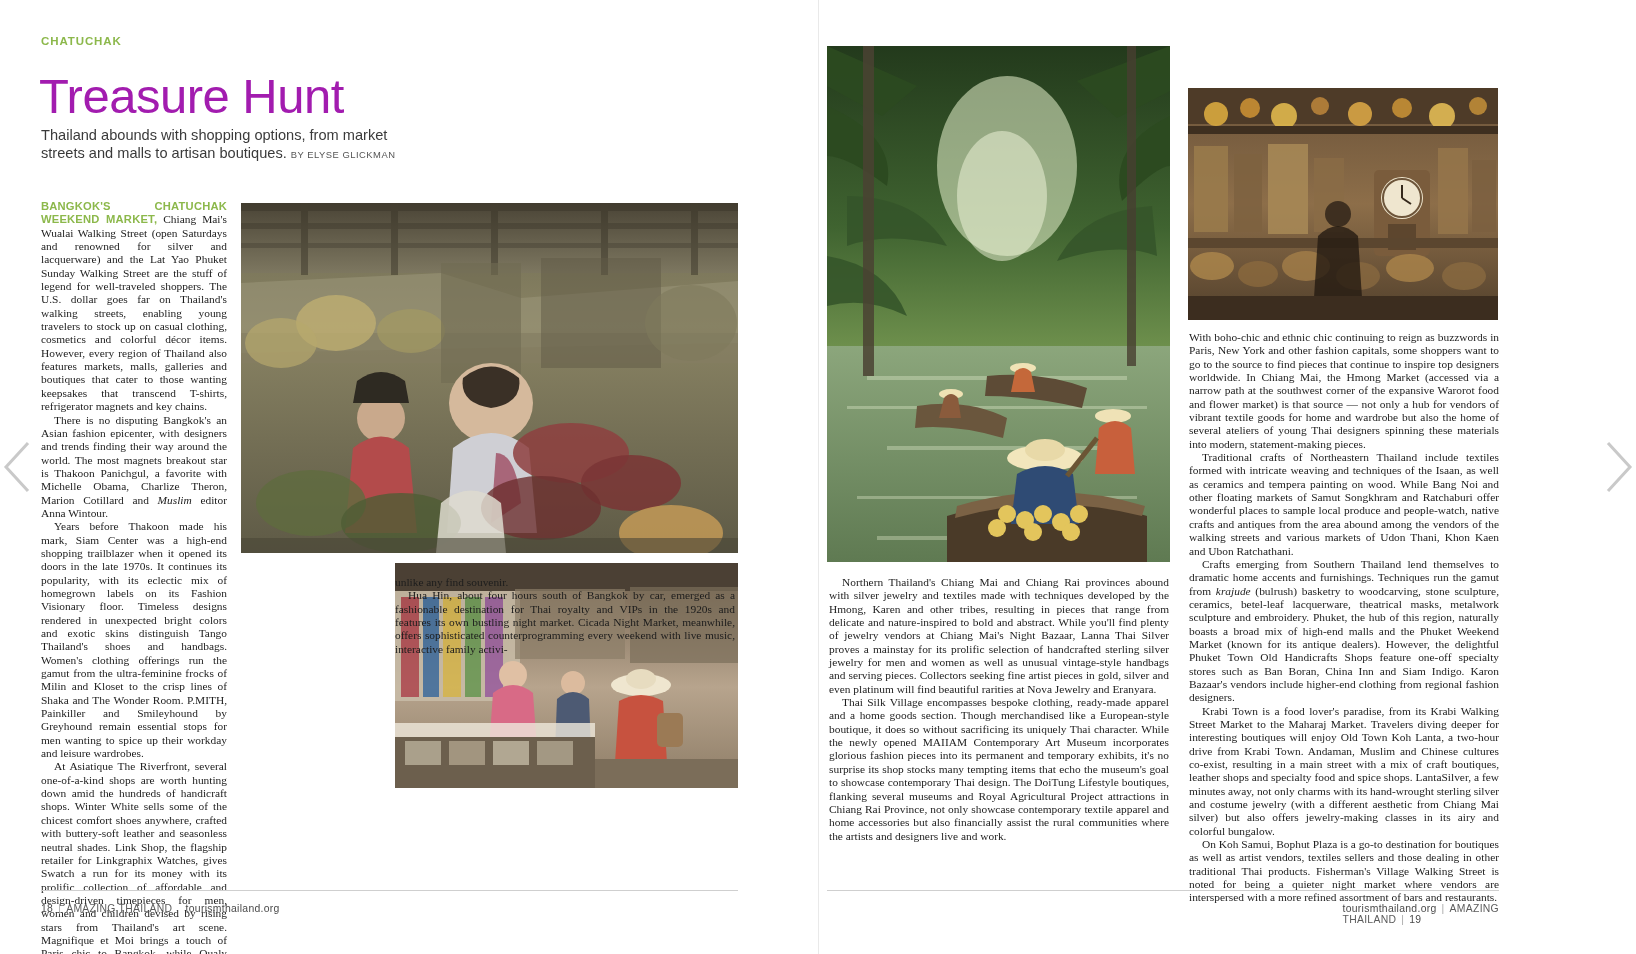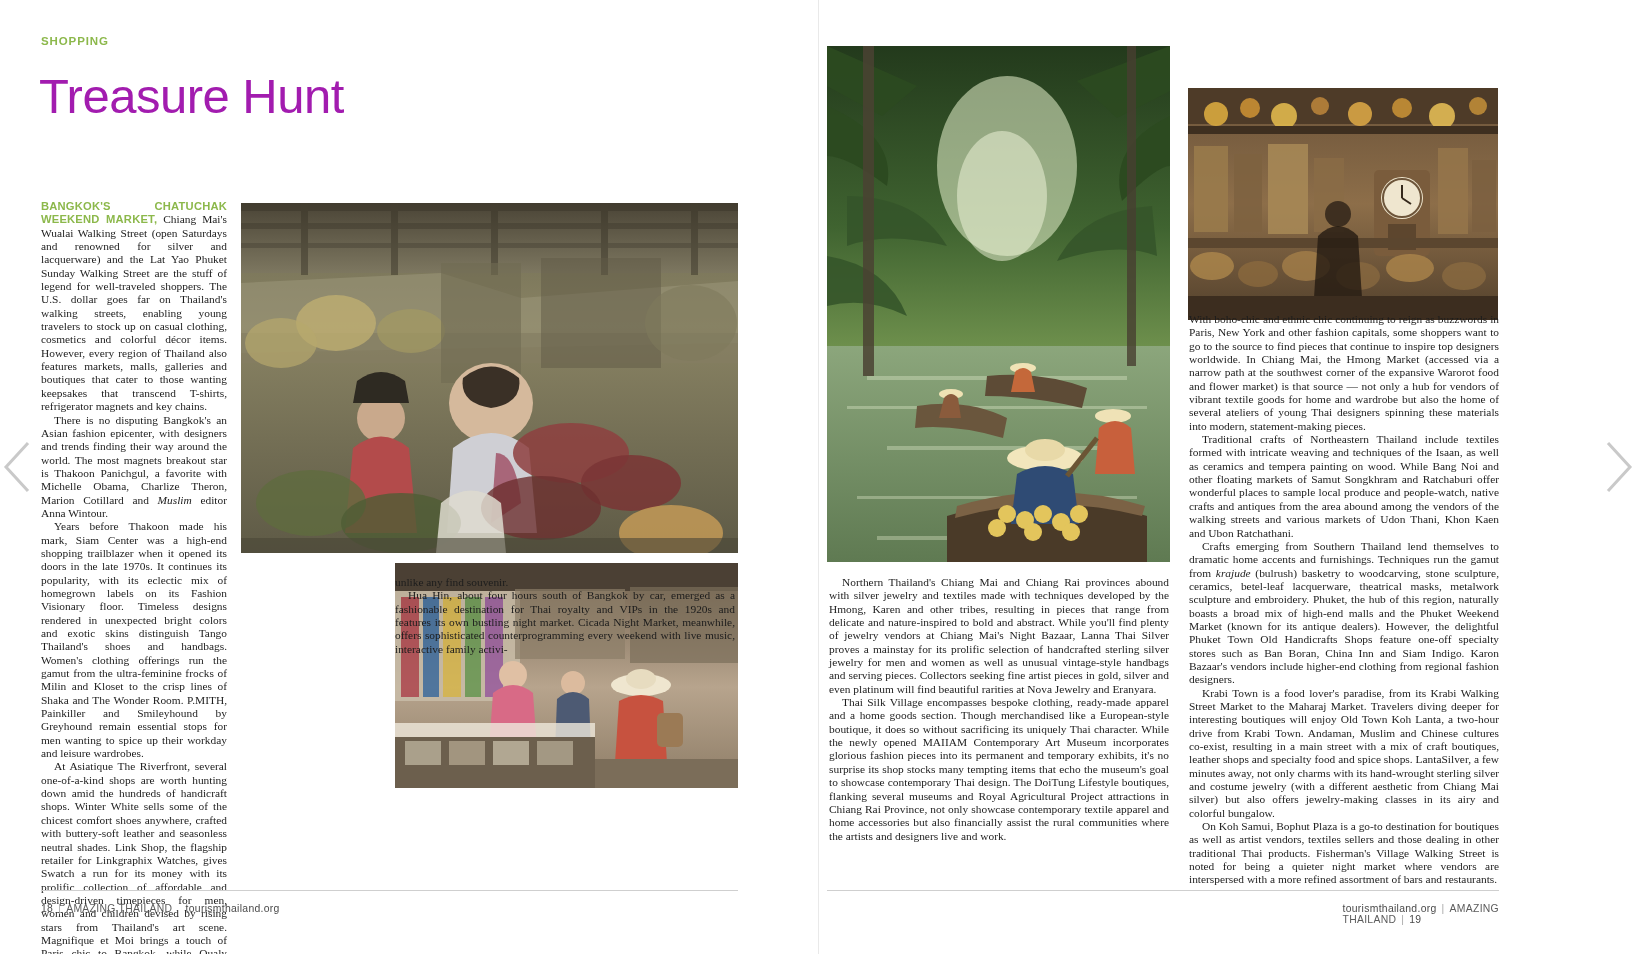--- a/index.html
+++ b/index.html
@@ -90,21 +90,21 @@
     font-size: 11.2px;
     color: #8cb84b;
     letter-spacing: 0.2px;
   }
   .ital { font-style: italic; }
 
   
   #col1 { left: 41px; top: 200px; width: 186px; }
   #col2 { left: 395px; top: 576px; width: 340px; }
   #col3 { left: 829px; top: 576px; width: 340px; }
-  #col4 { left: 1189px; top: 313px; width: 310px; }
+  #col4 { left: 1189px; top: 331px; width: 310px; }
 
   
   .photo {
     position: absolute;
     overflow: hidden;
     background: #8b8b7a;
   }
   .photo .ph-inner { position: absolute; inset: 0; }
 
   
@@ -148,22 +148,26 @@
     <svg width="34" height="54" viewBox="0 0 34 54" aria-hidden="true">
       <polyline points="26,3 4,27 26,51" fill="none" stroke="#c9c9c9" stroke-width="3"></polyline>
     </svg>
   </div>
   <div class="nav-arrow nav-right">
     <svg width="34" height="54" viewBox="0 0 34 54" aria-hidden="true">
       <polyline points="8,3 30,27 8,51" fill="none" stroke="#c9c9c9" stroke-width="3"></polyline>
     </svg>
   </div>
 
-  <div class="kicker">SHOPPING</div>
+  <div class="kicker">CHATUCHAK</div>
   <div class="headline">Treasure Hunt</div>
+  <div class="deck">
+    <span>Thailand abounds with shopping options, from market streets and malls to artisan boutiques.</span>
+    <span class="byline">BY ELYSE GLICKMAN</span>
+  </div>
 
   <div class="photo" id="photo-market">
     <svg class="ph-inner" viewBox="0 0 497 350" preserveAspectRatio="none" aria-hidden="true">
       <defs>
         <linearGradient id="gMk" x1="0" y1="0" x2="0" y2="1">
           <stop offset="0%" stop-color="#6e6a52"></stop>
           <stop offset="35%" stop-color="#8a8464"></stop>
           <stop offset="100%" stop-color="#5e5a46"></stop>
         </linearGradient>
         <linearGradient id="gRoof" x1="0" y1="0" x2="0" y2="1">

